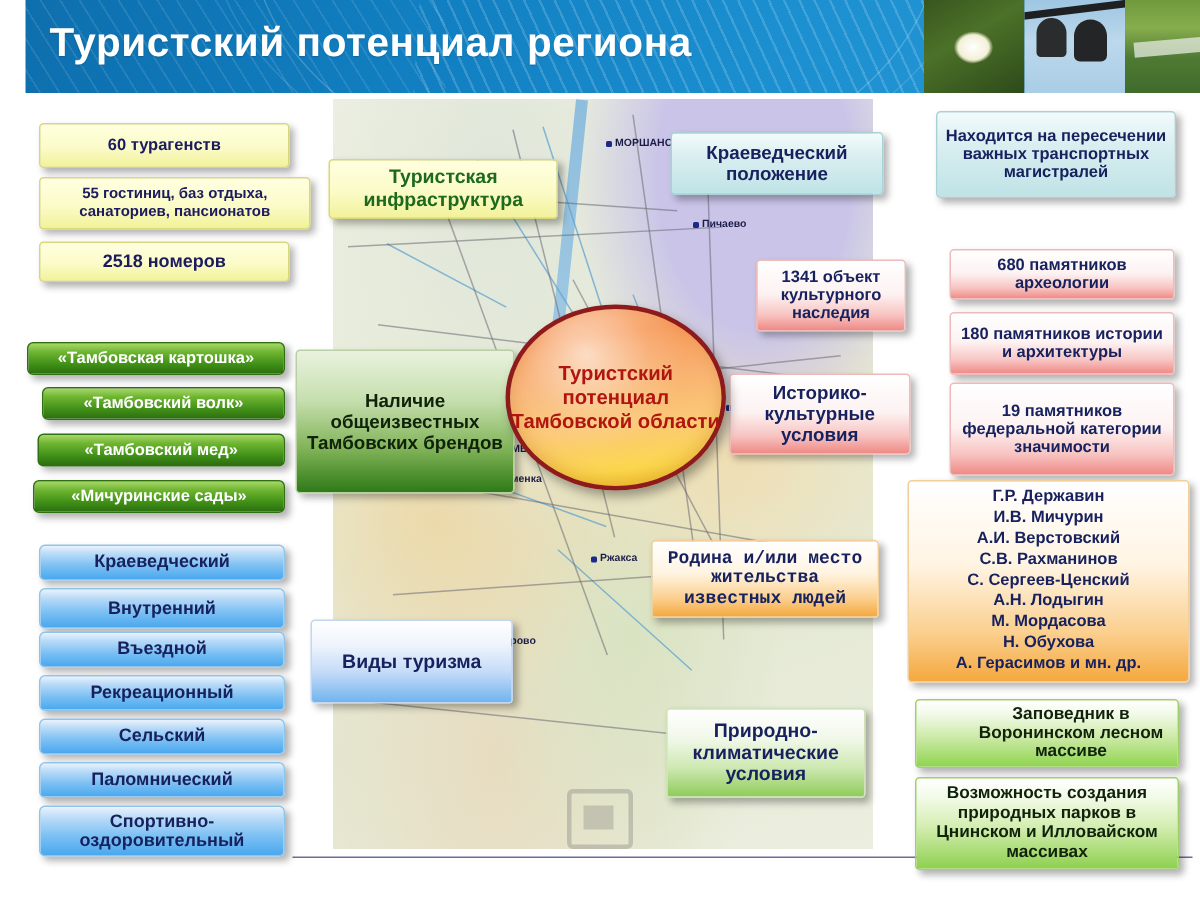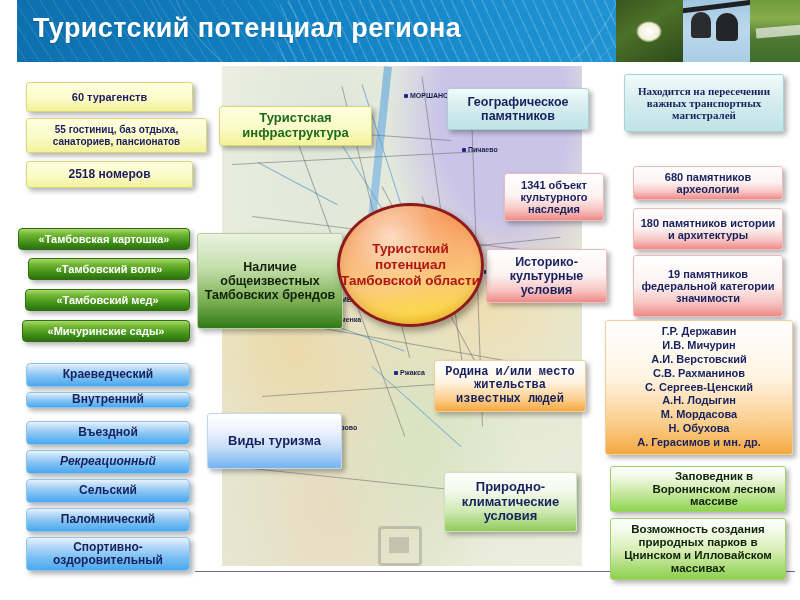--- a/index.html
+++ b/index.html
@@ -291,48 +291,48 @@
 <div class="box b-yellow" style="left:26px; top:118px; width:181px; height:35px; font-size:10px;">55 гостиниц, баз отдыха, санаториев, пансионатов</div>
 
 <div class="box b-yellow" style="left:26px; top:161px; width:167px; height:27px; font-size:12px;">2518 номеров</div>
 
 <div class="box b-green" style="left:18px; top:228px; width:172px; height:22px; font-size:11px;">«Тамбовская картошка»</div>
 <div class="box b-green" style="left:28px; top:258px; width:162px; height:22px; font-size:11px;">«Тамбовский волк»</div>
 <div class="box b-green" style="left:25px; top:289px; width:165px; height:22px; font-size:11px;">«Тамбовский мед»</div>
 <div class="box b-green" style="left:22px; top:320px; width:168px; height:22px; font-size:11px;">«Мичуринские сады»</div>
 
 <div class="box b-blue" style="left:26px; top:363px; width:164px; height:24px; font-size:12px;">Краеведческий</div>
-<div class="box b-blue" style="left:26px; top:392px; width:164px; height:16px; font-size:12px;">Внутренний</div>
+<div class="box b-blue" style="left:26px; top:392px; width:164px; height:27px; font-size:12px;">Внутренний</div>
 <div class="box b-blue" style="left:26px; top:421px; width:164px; height:24px; font-size:12px;">Въездной</div>
-<div class="box b-blue" style="left:26px; top:450px; width:164px; height:24px; font-size:12px;font-style:italic;">Рекреационный</div>
+<div class="box b-blue" style="left:26px; top:450px; width:164px; height:24px; font-size:12px;">Рекреационный</div>
 <div class="box b-blue" style="left:26px; top:479px; width:164px; height:24px; font-size:12px;">Сельский</div>
 <div class="box b-blue" style="left:26px; top:508px; width:164px; height:24px; font-size:12px;">Паломнический</div>
 <div class="box b-blue" style="left:26px; top:537px; width:164px; height:34px; font-size:12px;">Спортивно-оздоровительный</div>
 
 <div class="box b-yellow" style="left:219px; top:106px; width:153px; height:40px; font-size:13px; color:#1d6a1d;">Туристская инфраструктура</div>
 
 <div class="box b-greenpanel" style="left:197px; top:233px; width:146px; height:96px; font-size:12.5px;">Наличие общеизвестных Тамбовских брендов</div>
 
 <div class="box b-lightblue" style="left:207px; top:413px; width:135px; height:56px; font-size:13px;">Виды туризма</div>
 
 <div id="center-ellipse">
   <div class="et">Туристский потенциал Тамбовской области</div>
 </div>
 
-<div class="box b-teal" style="left:447px; top:88px; width:142px; height:42px; font-size:12.5px;">Географическое памятников</div>
+<div class="box b-teal" style="left:447px; top:88px; width:142px; height:42px; font-size:12.5px;">Краеведческий положение</div>
 
 <div class="box b-pink" style="left:504px; top:173px; width:100px; height:48px; font-size:11px;">1341 объект культурного наследия</div>
 
 <div class="box b-pink" style="left:486px; top:249px; width:121px; height:54px; font-size:12.5px;">Историко-культурные условия</div>
 
 <div class="box b-orange" style="left:434px; top:360px; width:152px; height:52px; font-size:12px;font-family:Liberation Mono, monospace;">Родина и/или место жительства известных людей</div>
 
 <div class="box b-lightgreen" style="left:444px; top:472px; width:133px; height:60px; font-size:13px;">Природно-климатические условия</div>
 
-<div class="box b-teal" style="left:624px; top:74px; width:160px; height:58px; font-size:11px;font-family:Liberation Serif, serif;">Находится на пересечении важных транспортных магистралей</div>
+<div class="box b-teal" style="left:624px; top:74px; width:160px; height:58px; font-size:11px;">Находится на пересечении важных транспортных магистралей</div>
 
 <div class="box b-pink" style="left:633px; top:166px; width:150px; height:34px; font-size:11px;">680 памятников археологии</div>
 
 <div class="box b-pink" style="left:633px; top:208px; width:150px; height:42px; font-size:11px;">180 памятников истории и архитектуры</div>
 
 <div class="box b-pink" style="left:633px; top:255px; width:150px; height:62px; font-size:11px;">19 памятников федеральной категории значимости</div>
 
 <div class="box b-orange" style="left:605px; top:320px; width:188px; height:135px; flex-direction:column; justify-content:center;">
   <div class="names-list">Г.Р. Державин</div>
   <div class="names-list">И.В. Мичурин</div>

